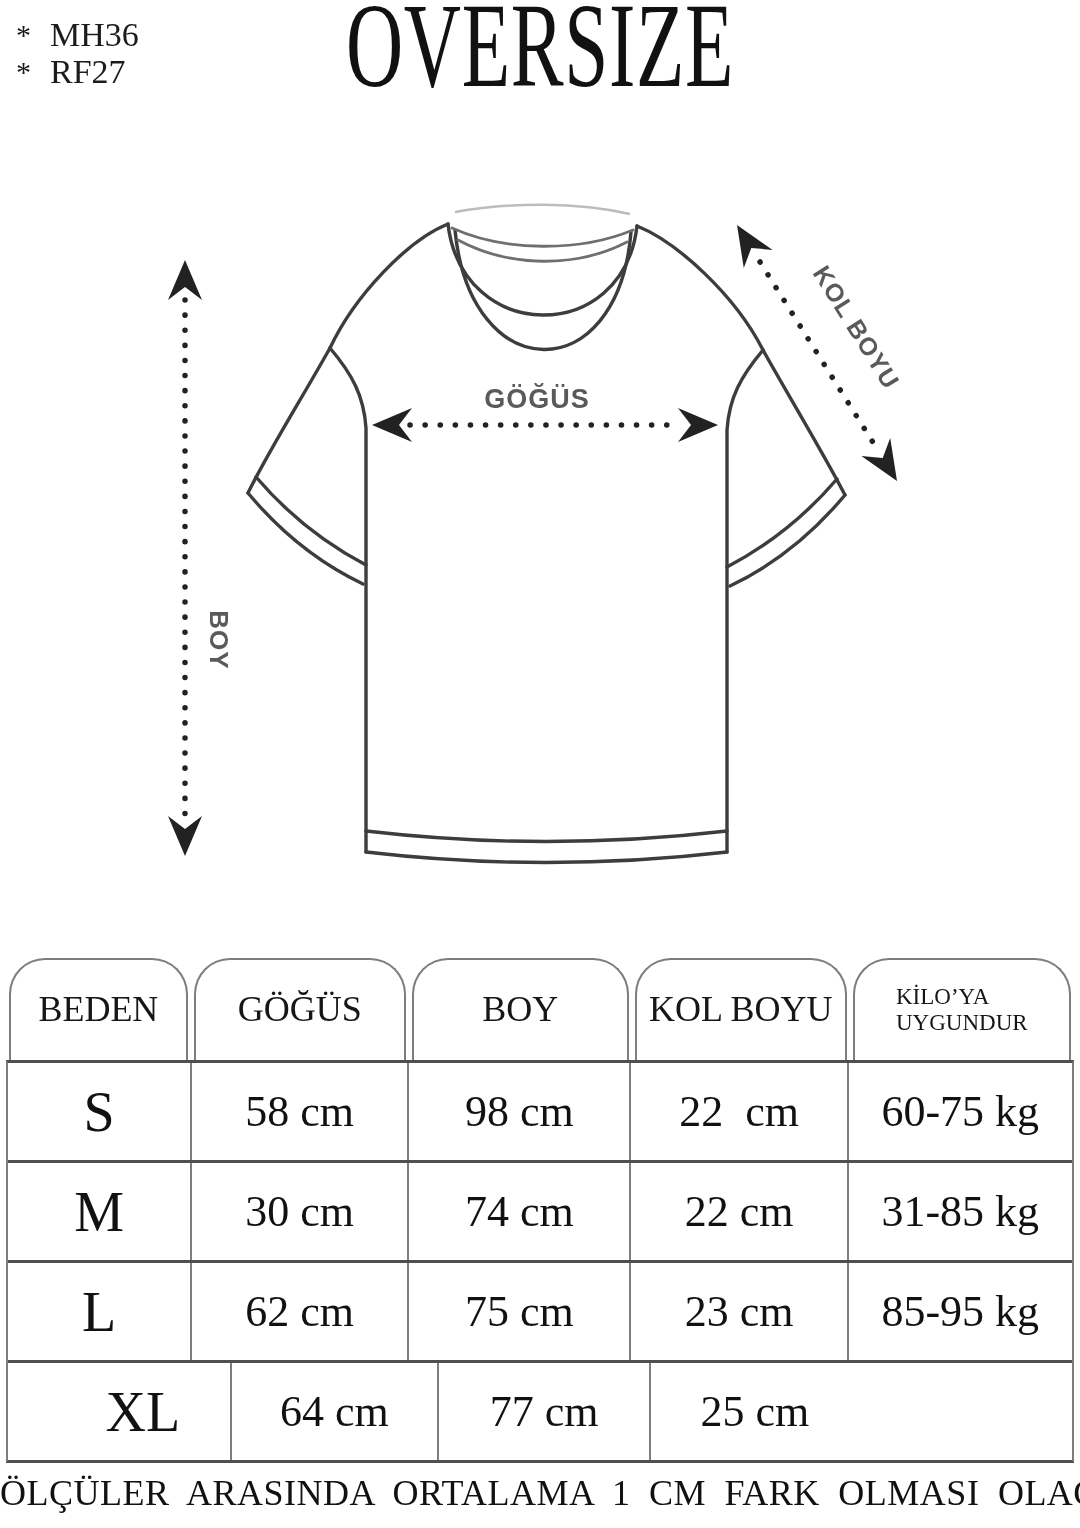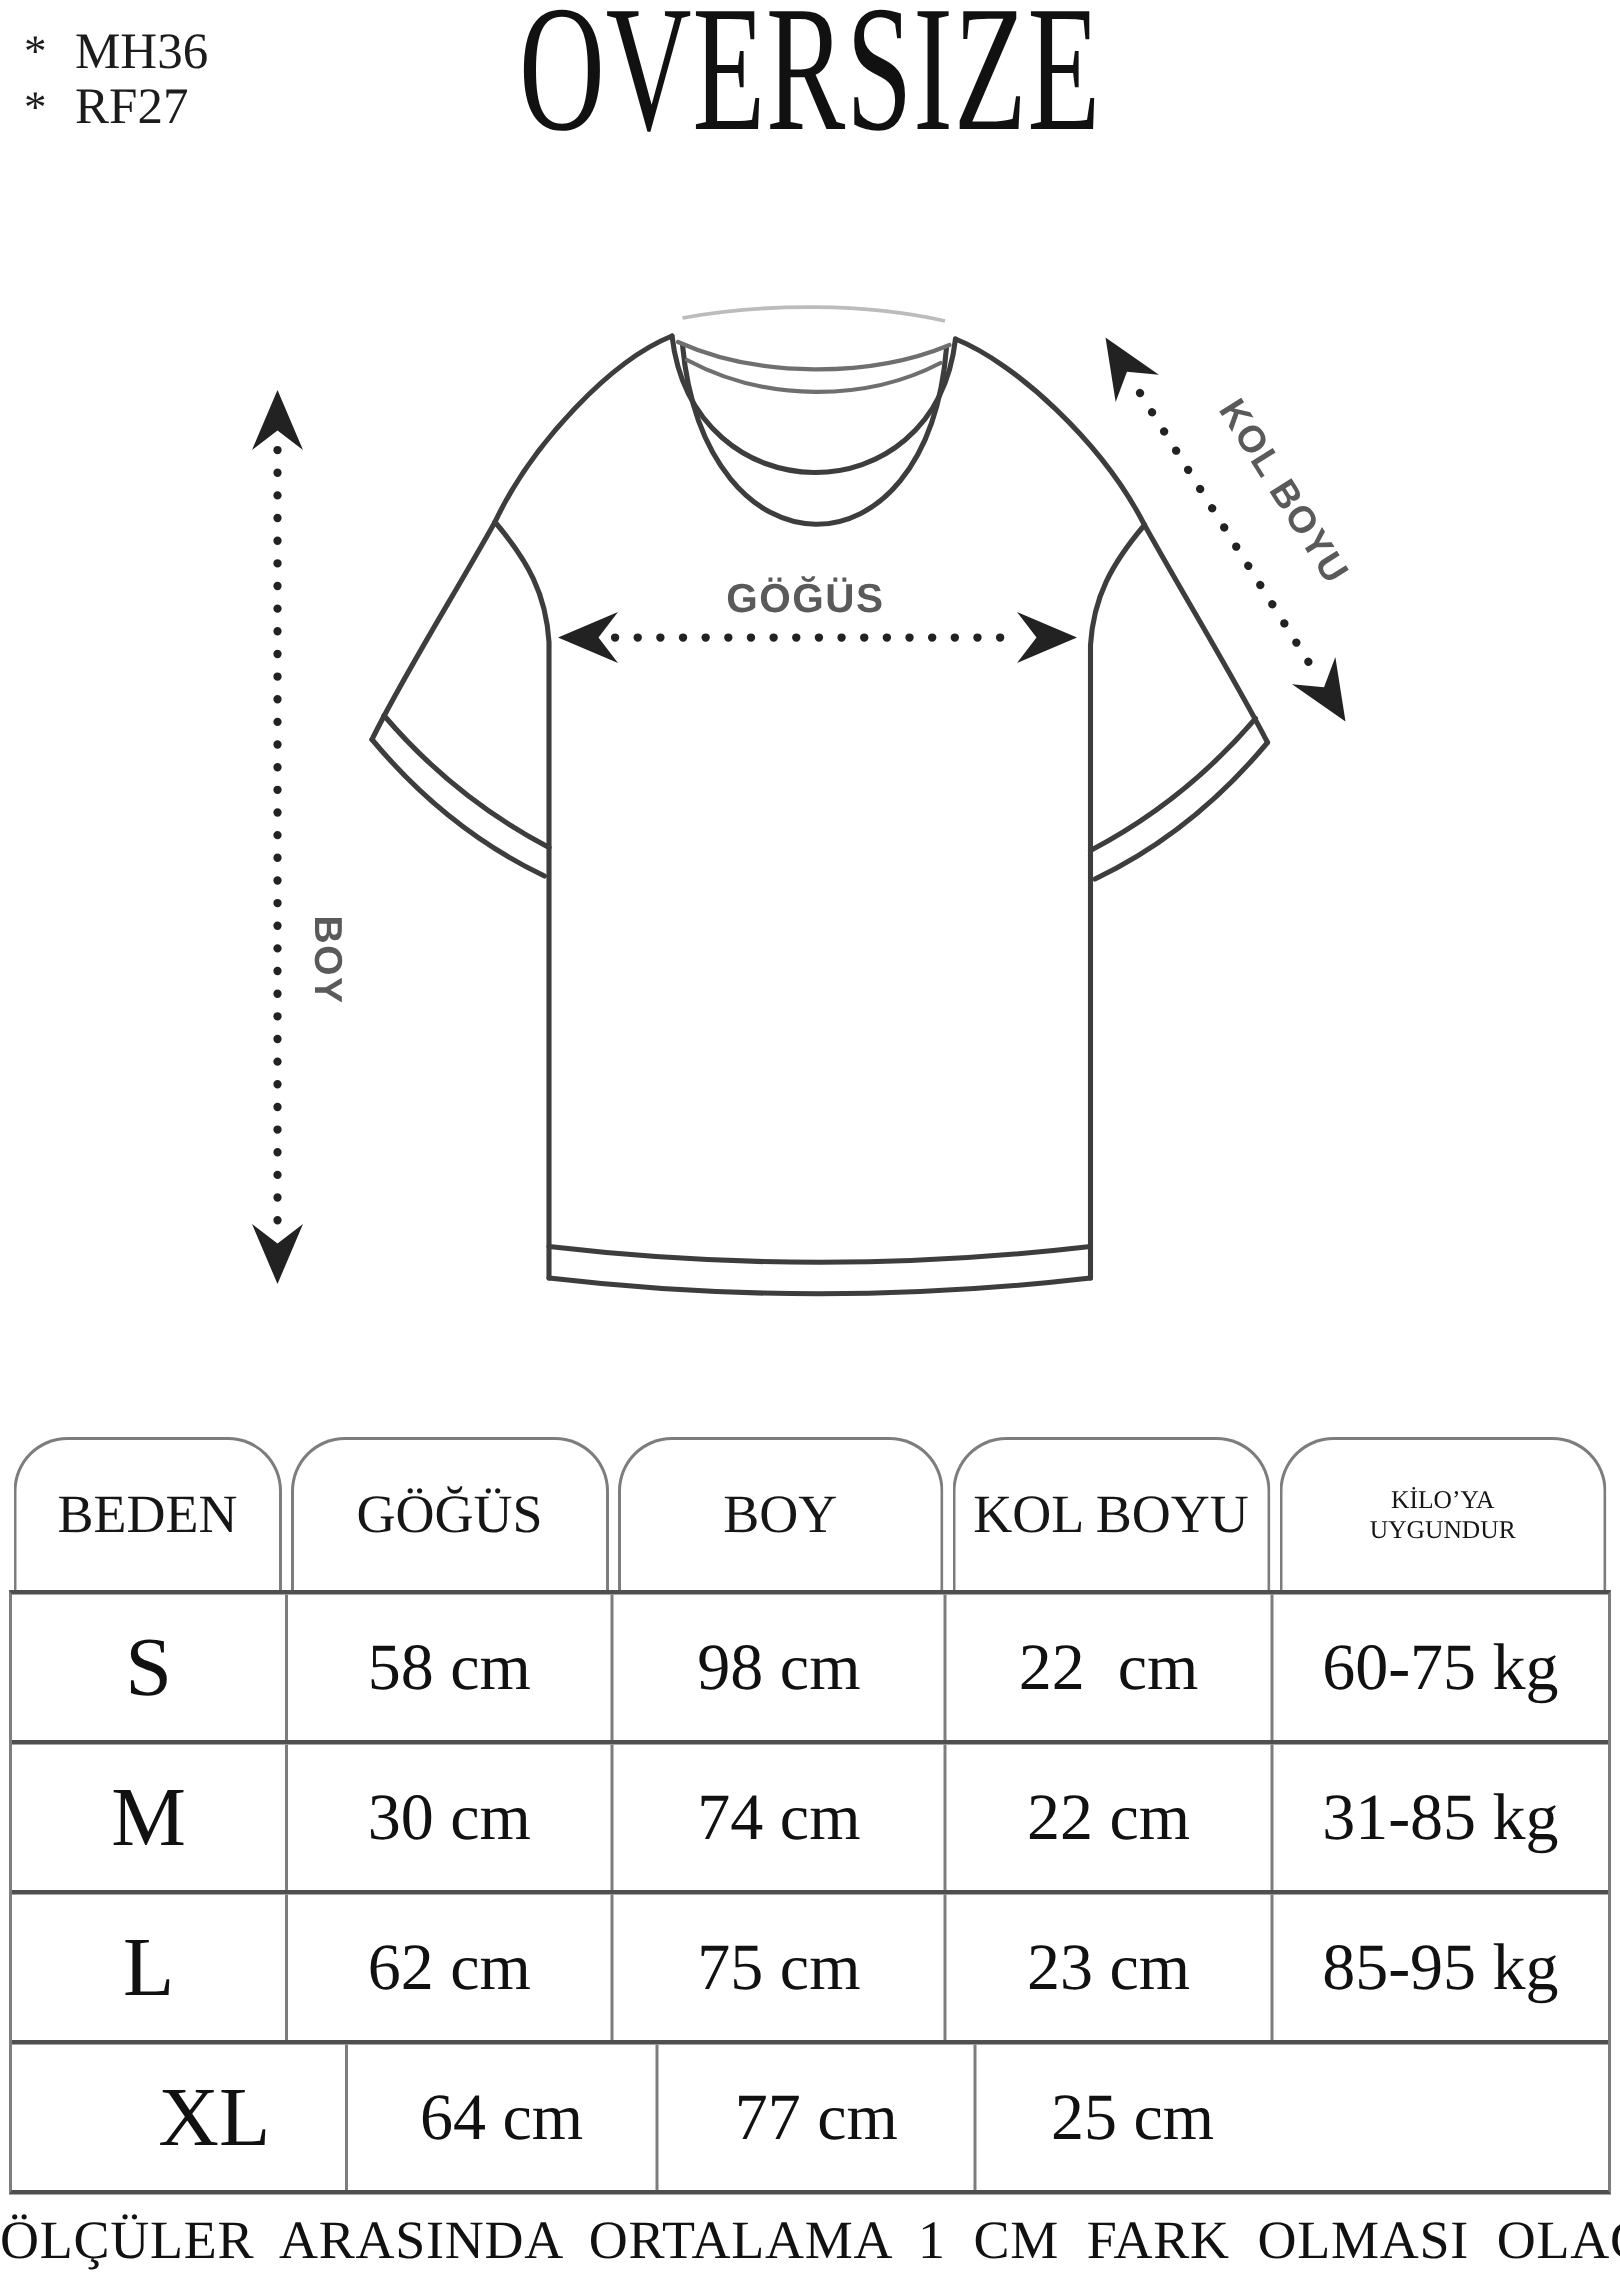--- a/index.html
+++ b/index.html
@@ -33,25 +33,24 @@
   .tab-row{
     display:grid;
     grid-template-columns:17.3% 20.4% 20.9% 20.4% 21%;
     height:102px;
   }
   .tab{
     margin:0 3px;
     border:2px solid #7d7d7d;border-bottom:none;
     border-radius:36px 36px 0 0;
     display:flex;align-items:center;justify-content:center;
-    text-align:center;
     font-size:36px;color:#161616;
     white-space:pre-line;line-height:1.15;
   }
-  .tab.small{font-size:17px;}
+  .tab.small{font-size:23px;}
   .t-body{
     border-left:2px solid #7d7d7d;
     border-right:2px solid #7d7d7d;
     border-top:3px solid #4f4f4f;
     border-bottom:3px solid #4f4f4f;
     box-sizing:border-box;
   }
   .t-row{
     display:grid;
     grid-template-columns:17.3% 20.4% 20.9% 20.4% 21%;

